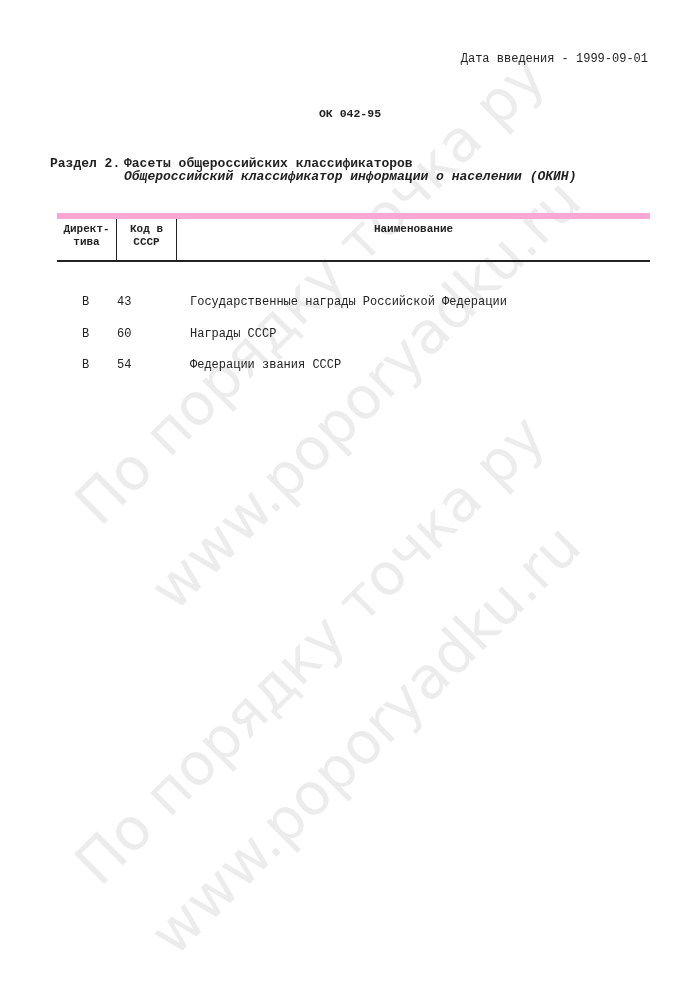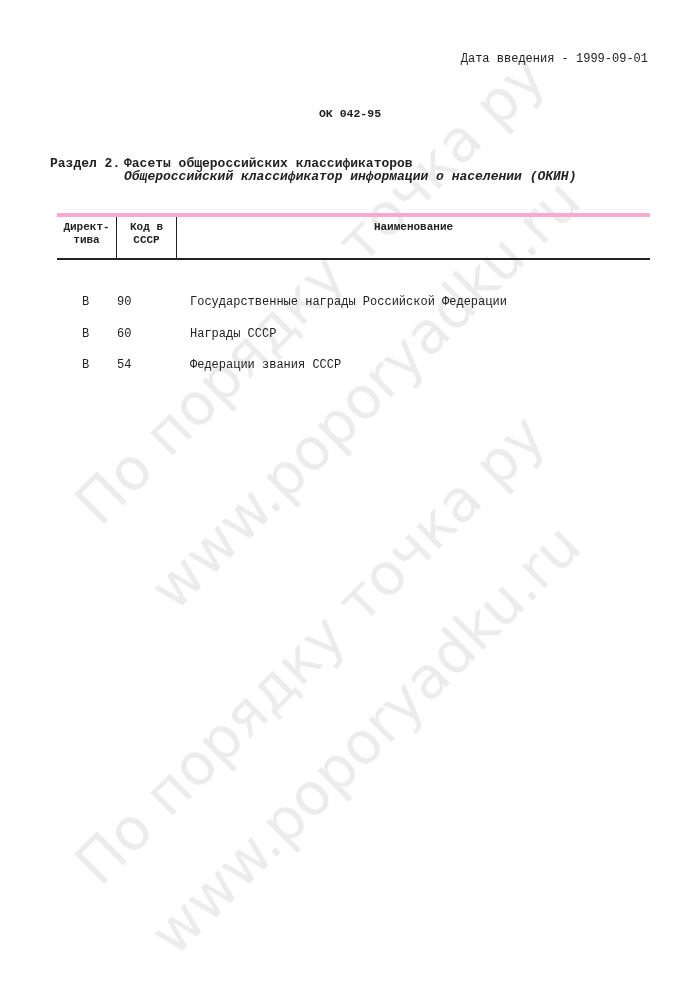--- a/index.html
+++ b/index.html
@@ -12,21 +12,21 @@
     font-size: 58px; white-space: nowrap; transform-origin: left bottom;
     transform: rotate(-45deg); pointer-events: none; z-index: 0;
   }
   .content { position: absolute; inset: 0; z-index: 1; }
   .date { position: absolute; right: 52px; top: 52px; font-size: 12px; }
   .title-block { position: absolute; left: 0; right: 0; top: 107px; text-align: center; font-size: 11.5px; font-weight: bold; line-height: 13px; }
   .section { position: absolute; left: 50px; top: 157px; font-size: 13px; font-weight: bold; line-height: 13px; }
   .section .l1 span.lbl { display: inline-block; width: 74px; }
   .section .l2 { padding-left: 74px; font-style: italic; }
   table.hdr { position: absolute; left: 57px; top: 213px; width: 593px; border-collapse: collapse; font-size: 11px; font-weight: bold; }
-  table.hdr th { border-top: 4px solid #f9a8d4; border-bottom: 2px solid #222; height: 36px; vertical-align: top; padding-top: 4px; line-height: 13px; font-weight: bold; }
+  table.hdr th { border-top: 6px solid #f9a8d4; border-bottom: 2px solid #222; height: 36px; vertical-align: top; padding-top: 4px; line-height: 13px; font-weight: bold; }
   table.hdr th + th { border-left: 1px solid #222; }
   .group { position: absolute; left: 0; right: 0; top: 265px; text-align: center; font-size: 11px; font-weight: bold; }
   .row { position: absolute; left: 0; font-size: 12px; }
   .row .c1 { position: absolute; left: 82px; }
   .row .c2 { position: absolute; left: 117px; }
   .row .c3 { position: absolute; left: 176px; white-space: nowrap; margin-left: 14px; }
   .note { position: absolute; left: 67px; top: 422px; width: 563px; font-size: 12px; line-height: 16px; }
   .note .head { font-weight: bold; letter-spacing: 3px; }
   .note .line2 { text-align: justify; text-align-last: justify; }
 </style>
@@ -64,21 +64,21 @@
       <th>
         <div>Наименование</div>
       </th>
     </tr>
   </tbody>
     </table>
 
 
   <div class="row" style="top:295px;">
     <span class="c1">В</span>
-    <span class="c2">90</span>
+    <span class="c2">43</span>
     <span class="c3">Государственные награды Российской Федерации</span>
   </div>
   <div class="row" style="top:327px;">
     <span class="c1">В</span>
     <span class="c2">60</span>
     <span class="c3">Награды СССР</span>
   </div>
   <div class="row" style="top:358px;">
     <span class="c1">В</span>
     <span class="c2">54</span>

